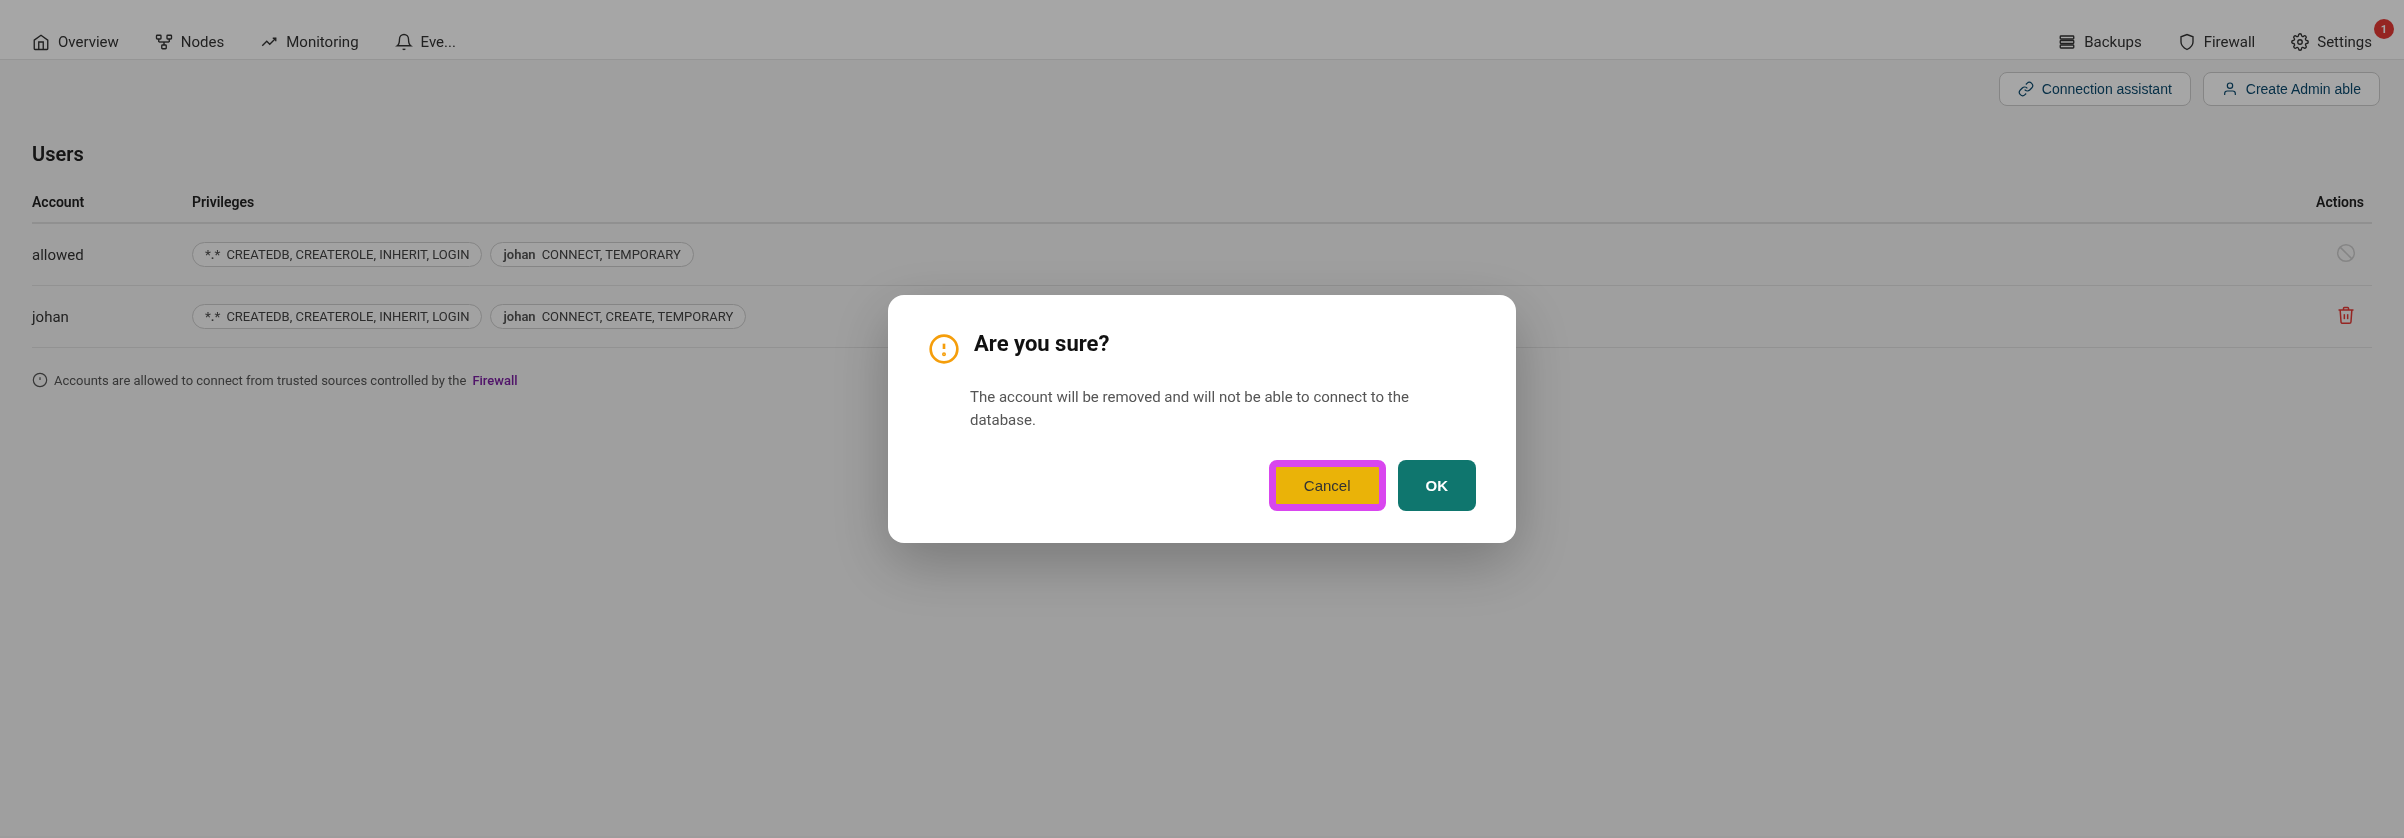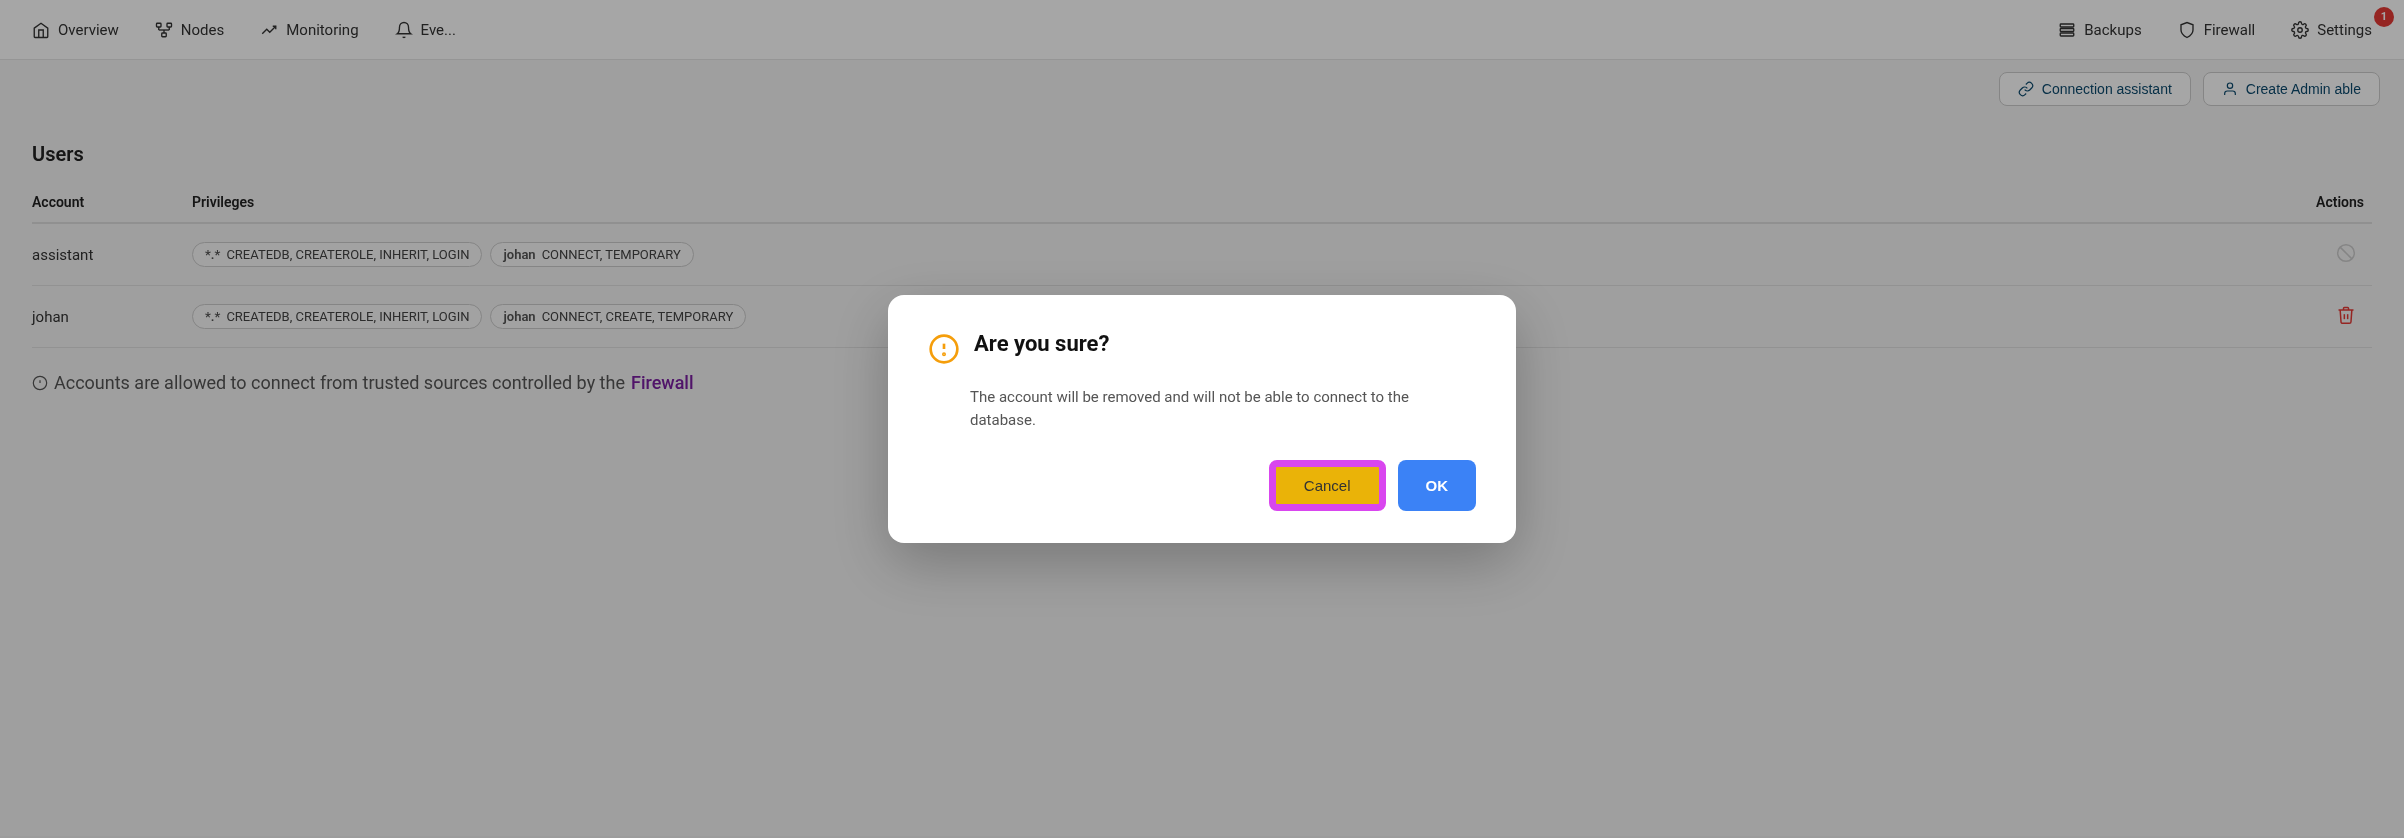--- a/index.html
+++ b/index.html
@@ -6,21 +6,21 @@
     body {
       font-family: -apple-system, BlinkMacSystemFont, 'Segoe UI', Roboto, sans-serif;
       background: #f0f0f0;
       min-height: 838px;
       position: relative;
     }
 
     
     .top-nav {
       display: flex;
-      align-items: center;
+      align-items: flex-end;
       background: #fff;
       border-bottom: 1px solid #e5e5e5;
       padding: 0 16px;
       height: 60px;
       gap: 4px;
     }
     .nav-item {
       display: flex;
       align-items: center;
       gap: 8px;
@@ -143,21 +143,21 @@
       cursor: default;
     }
     .action-icon-delete {
       color: #e53935;
       font-size: 18px;
       cursor: pointer;
     }
 
     .footer-note {
       margin-top: 24px;
-      font-size: 18px;
+      font-size: 13px;
       color: #555;
       display: flex;
       align-items: center;
       gap: 6px;
     }
     .footer-note a {
       color: #7b1fa2;
       text-decoration: none;
       font-weight: 500;
     }
@@ -220,21 +220,21 @@
       border-radius: 8px;
       background: #eab308;
       font-size: 15px;
       cursor: pointer;
       color: #333;
     }
     .btn-ok {
       padding: 10px 28px;
       border: none;
       border-radius: 8px;
-      background: #3b82f6;
+      background: #0f766e;
       color: #fff;
       font-size: 15px;
       font-weight: 600;
       cursor: pointer;
     }
   </style>
 </head>
 <body>
 
 <nav class="top-nav">
@@ -328,21 +328,21 @@
     <thead>
       <tr>
         <th style="width:160px">Account</th>
         <th>Privileges</th>
         <th class="actions-col" style="width:120px">Actions</th>
       </tr>
     </thead>
     <tbody id="users-tbody">
 
     <tr>
-          <td>assistant</td>
+          <td>allowed</td>
           <td>
             <div class="tag-group">
               <span class="tag">
                 <span class="tag-dot">*.*</span>
                 <span>CREATEDB, CREATEROLE, INHERIT, LOGIN</span>
               </span>
               <span class="tag">
                 <span class="tag-dot">johan</span>
                 <span>CONNECT, TEMPORARY</span>
               </span>

